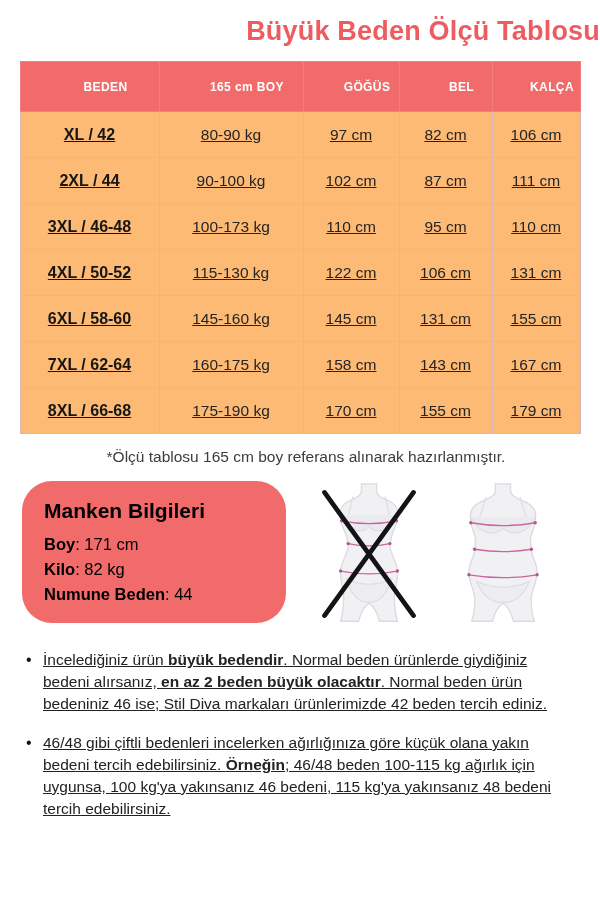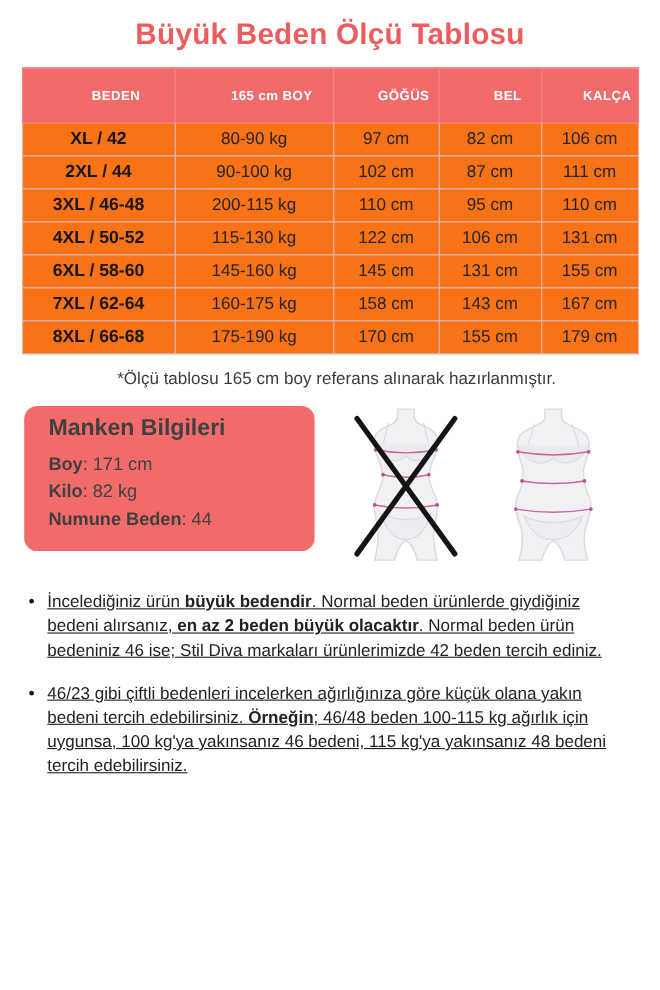--- a/index.html
+++ b/index.html
@@ -3,49 +3,49 @@
 <meta charset="utf-8">
 <style>
   * { margin:0; padding:0; box-sizing:border-box; }
   html,body { background:#ffffff; }
   .page {
     width:600px; height:900px; margin:0 auto; background:#ffffff;
     font-family:"Liberation Sans","DejaVu Sans",sans-serif;
     overflow:hidden; position:relative;
   }
   .page-title {
-    text-align:center; margin-top:16px;
+    text-align:right; margin-top:16px;
     font-size:27px; font-weight:bold; color:#ef5c60; letter-spacing:0.2px;
   }
   table.size-table {
     width:560px; margin:14px auto 0 auto;
     border-collapse:collapse; table-layout:fixed;
   }
   table.size-table th, table.size-table td {
     border:1px solid #ddb3b3; text-align:center; vertical-align:middle;
   }
   table.size-table th {
     background:#f26b6b; color:#ffffff; font-size:12px; font-weight:bold;
     height:50px; letter-spacing:0.4px; border-color:#f0807f;padding-left:32px;
   }
   table.size-table td {
-    background:#f97316; color:#242424; font-size:15.5px; height:30px;
+    background:#fdba74; color:#242424; font-size:15.5px; height:46px;text-decoration:underline;
   }
   table.size-table td:first-child { font-weight:bold; color:#161616; font-size:16px; }
   col.c1 { width:139px; } col.c2 { width:144px; }
   col.c3 { width:96px; }  col.c4 { width:93px; }  col.c5 { width:88px; }
   .footnote {
     text-align:center; margin-top:14px; font-size:15.5px; color:#3c3c3c;padding-left:12px;
   }
   .model-row {
     display:flex; align-items:flex-start; margin-top:15px; padding:0 14px 0 22px;
   }
   .model-box {
-    background:#f26b6b; color:#404040; border-radius:12px;
-    width:264px; padding:8px 20px 16px 22px; flex:none;
+    background:#f26b6b; color:#000000; border-radius:30px;
+    width:264px; padding:18px 20px 16px 22px; flex:none;
   }
   .model-title { font-size:21px; font-weight:bold; margin-bottom:9px; }
   .model-line { font-size:16.5px; line-height:25px; }
   .b { font-weight:bold;text-align:center; }
   .figures {
     flex:1; display:flex; justify-content:center; align-items:flex-start;
     gap:22px; padding-top:2px;
   }
   .figure { position:relative; width:112px; height:142px; }
   .figure svg { display:block; width:112px; height:142px; }
@@ -92,21 +92,21 @@
         </tr>
         <tr>
           <td>2XL / 44</td>
           <td>90-100 kg</td>
           <td>102 cm</td>
           <td>87 cm</td>
           <td>111 cm</td>
         </tr>
         <tr>
           <td>3XL / 46-48</td>
-          <td>200-115 kg</td>
+          <td>100-173 kg</td>
           <td>110 cm</td>
           <td>95 cm</td>
           <td>110 cm</td>
         </tr>
         <tr>
           <td>4XL / 50-52</td>
           <td>115-130 kg</td>
           <td>122 cm</td>
           <td>106 cm</td>
           <td>131 cm</td>
@@ -190,17 +190,17 @@
     </div>
   </div>
 
   <ul class="notes">
     <li>
       <span class="bullet">•</span>
       <span class="note-text"><span>İncelediğiniz ürün </span><span class="b">büyük bedendir</span><span>. Normal beden ürünlerde giydiğiniz bedeni alırsanız, </span><span class="b">en az 2 beden büyük olacaktır</span><span>. Normal beden ürün bedeniniz 46 ise; Stil Diva markaları ürünlerimizde 42 beden tercih ediniz.</span></span>
     </li>
     <li>
       <span class="bullet">•</span>
-      <span class="note-text"><span>46/23 gibi çiftli bedenleri incelerken ağırlığınıza göre küçük olana yakın bedeni tercih edebilirsiniz. </span><span class="b">Örneğin</span><span>; 46/48 beden 100-115 kg ağırlık için uygunsa, 100 kg'ya yakınsanız 46 bedeni, 115 kg'ya yakınsanız 48 bedeni tercih edebilirsiniz.</span></span>
+      <span class="note-text"><span>46/48 gibi çiftli bedenleri incelerken ağırlığınıza göre küçük olana yakın bedeni tercih edebilirsiniz. </span><span class="b">Örneğin</span><span>; 46/48 beden 100-115 kg ağırlık için uygunsa, 100 kg'ya yakınsanız 46 bedeni, 115 kg'ya yakınsanız 48 bedeni tercih edebilirsiniz.</span></span>
     </li>
   </ul>
 
 </div>
 
 </body></html>

